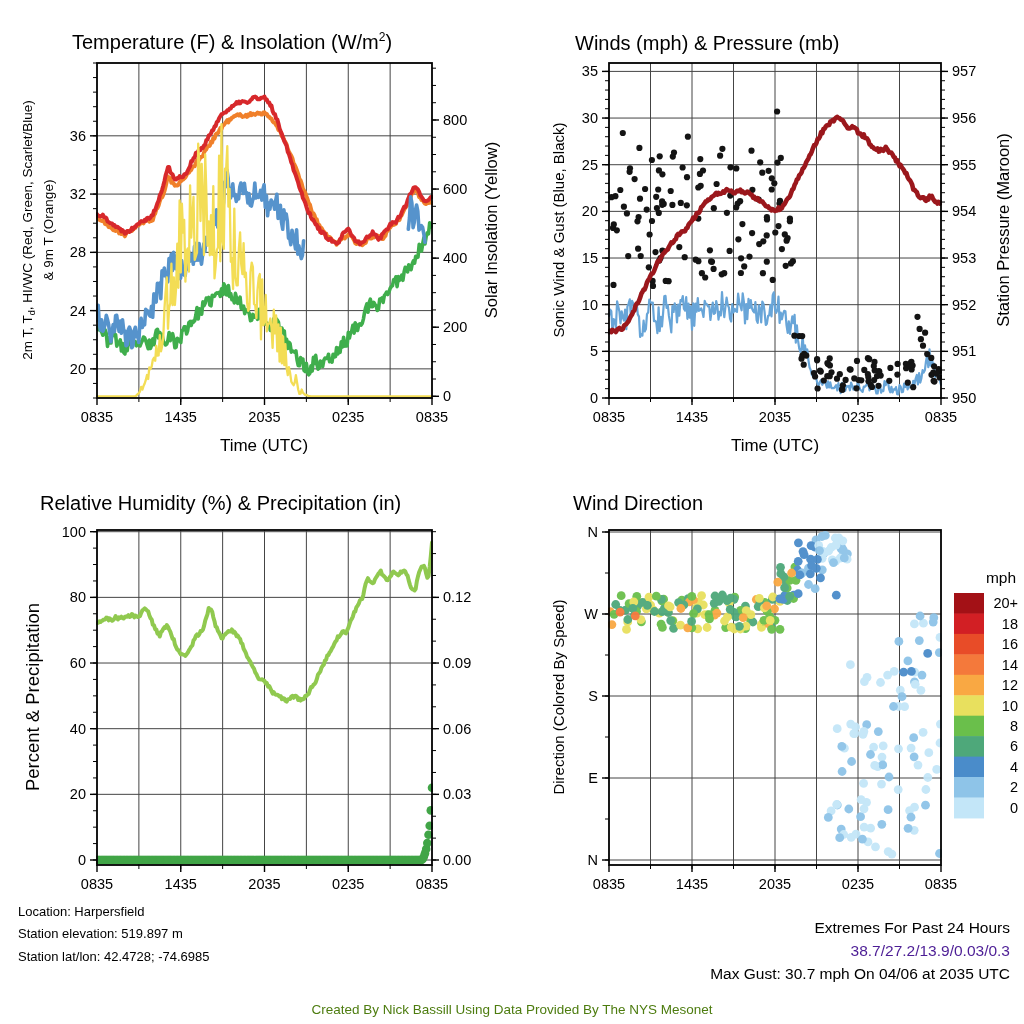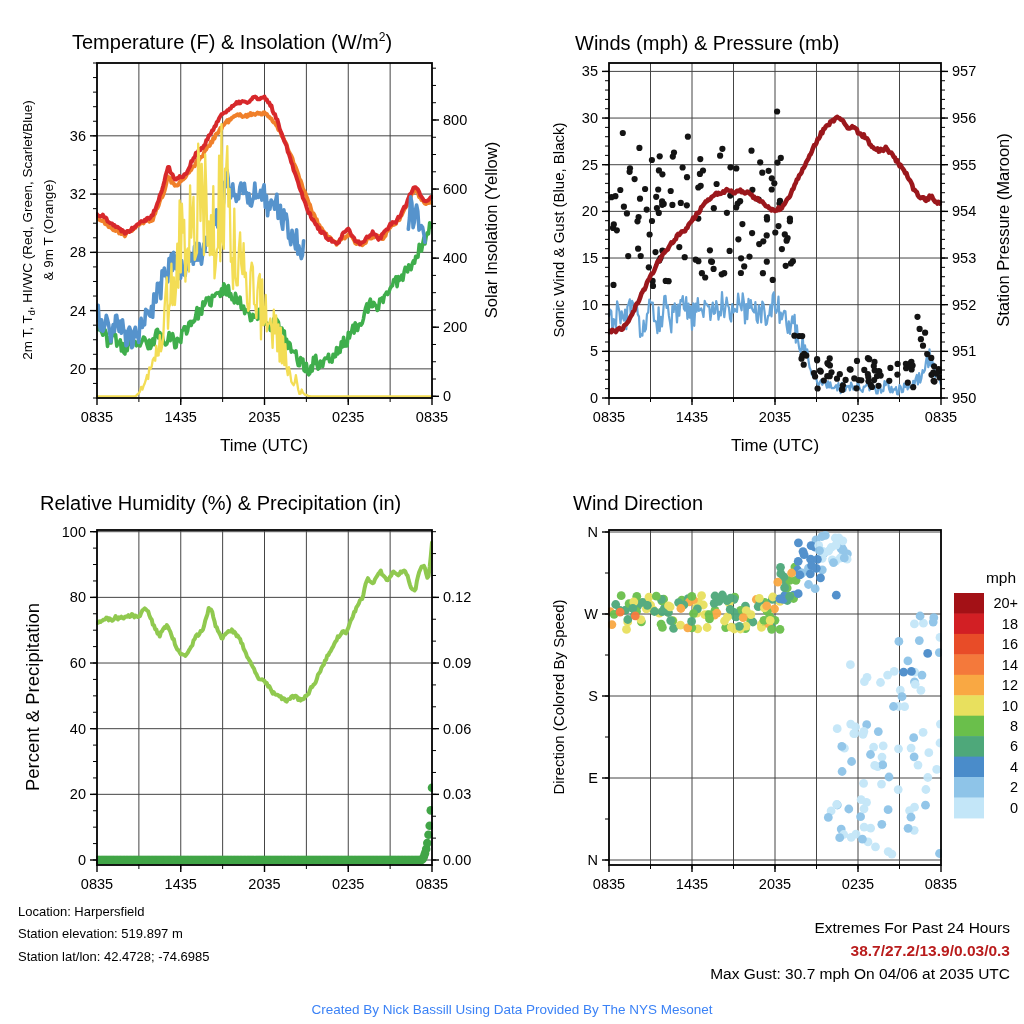--- a/index.html
+++ b/index.html
@@ -3,22 +3,22 @@
 <meta charset="utf-8">
 <style>
   html,body{margin:0;padding:0;background:#fff;}
   body{width:1024px;height:1024px;position:relative;font-family:"Liberation Sans",sans-serif;color:#000;overflow:hidden;}
   .abs{position:absolute;}
   .chart-title{position:absolute;font-size:20px;text-align:left;white-space:nowrap;}
   .vlabel{position:absolute;transform:translate(-50%,-50%) rotate(-90deg);white-space:nowrap;text-align:center;}
   .xlabel{position:absolute;font-size:17px;text-align:center;white-space:nowrap;}
   .info{position:absolute;left:18px;top:901px;font-size:13px;line-height:22.3px;}
   .extremes{position:absolute;right:14px;top:916px;font-size:15.5px;line-height:23px;text-align:right;}
-  .extremes .red{color:#b91c1c;font-weight:bold;}
-  .footer{position:absolute;left:0;top:1002px;width:1024px;text-align:center;color:#3b82f6;font-size:13.5px;}
+  .extremes .red{color:#4c1d95;font-weight:normal;}
+  .footer{position:absolute;left:0;top:1002px;width:1024px;text-align:center;color:#4d7c0f;font-size:13.5px;}
   svg text{font-family:"Liberation Sans",sans-serif;}
   sub{font-size:9px;}
   sup{font-size:12px;}
 </style>
 </head>
 <body>
 
 <svg id="canvas" width="1024" height="1024" class="abs" style="left:0;top:0">
     <defs>
       <clipPath id="clip-temp">

